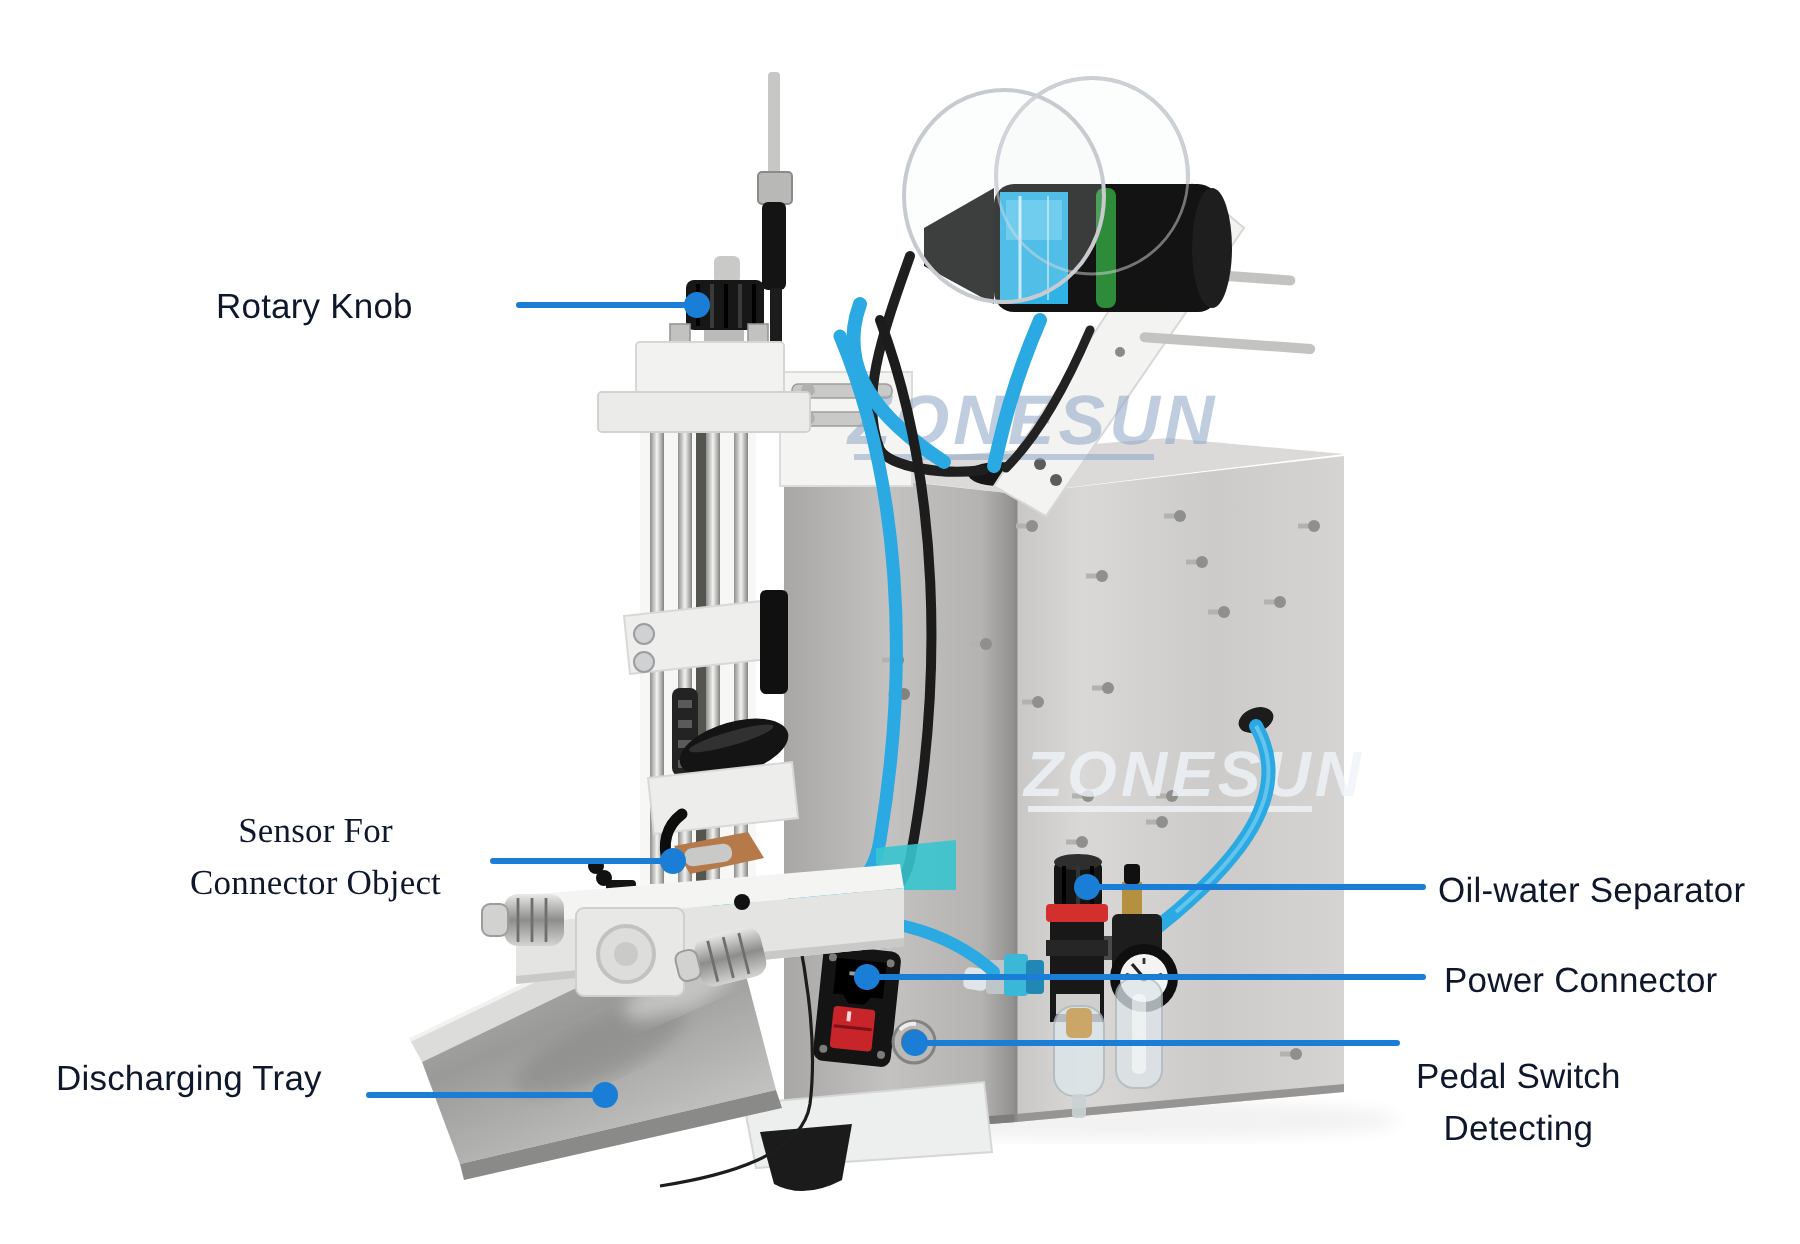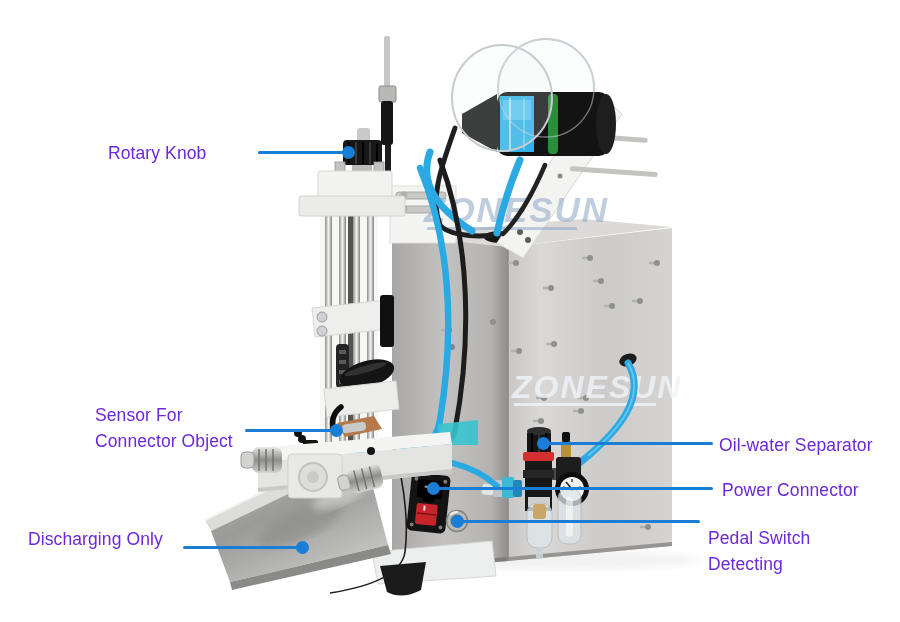--- a/index.html
+++ b/index.html
@@ -1,20 +1,20 @@
 <!DOCTYPE html>
 <html style="--accent: #1b7ed6;"><head>
 <meta charset="utf-8">
 <style>
   html,body{margin:0;padding:0;background:#fff;}
   .stage{position:relative;width:900px;height:622px;background:#ffffff;overflow:hidden;
          font-family:"Liberation Sans",sans-serif;}
   .stage svg{position:absolute;left:0;top:0;}
-  .ann{position:absolute;color:#6d28d9;font-size:17.5px;line-height:26px;white-space:nowrap;
-       letter-spacing:.1px;}
+  .ann{position:absolute;color:#0f172a;font-size:17.5px;line-height:26px;white-space:nowrap;
+       letter-spacing:.1px;text-align:center;}
   .cline{position:absolute;height:3px;background:var(--accent,#1b7ed6);border-radius:2px;}
   .cdot{position:absolute;width:13px;height:13px;border-radius:50%;background:var(--accent,#1b7ed6);}
   .wm{font-family:"Liberation Sans",sans-serif;font-style:italic;font-weight:bold;letter-spacing:2px;}
 </style>
 </head>
 <body>
 
 <div class="stage">
 
 <svg width="900" height="622" viewBox="0 0 900 622">
@@ -366,29 +366,29 @@
     </g>
   </g>
 </svg>
 
 <div class="ann" style="left:108px;top:140px;">
   <div>Rotary Knob</div>
 </div>
 <div class="cline" style="left:258px;top:151px;width:92px;"></div>
 <div class="cdot" style="left:342px;top:146px;"></div>
 
-<div class="ann" style="left:95px;top:402px;">
+<div class="ann" style="left:95px;top:402px;font-family:Liberation Serif, serif;">
   <div>Sensor For</div>
   <div>Connector Object</div>
 </div>
 <div class="cline" style="left:245px;top:429px;width:93px;"></div>
 <div class="cdot" style="left:330px;top:424px;"></div>
 
 <div class="ann" style="left:28px;top:526px;">
-  <div>Discharging Only</div>
+  <div>Discharging Tray</div>
 </div>
 <div class="cline" style="left:183px;top:546px;width:121px;"></div>
 <div class="cdot" style="left:296px;top:541px;"></div>
 
 <div class="ann" style="left:719px;top:432px;">
   <div>Oil-water Separator</div>
 </div>
 <div class="cline" style="left:545px;top:442px;width:168px;"></div>
 <div class="cdot" style="left:537px;top:437px;"></div>
 

